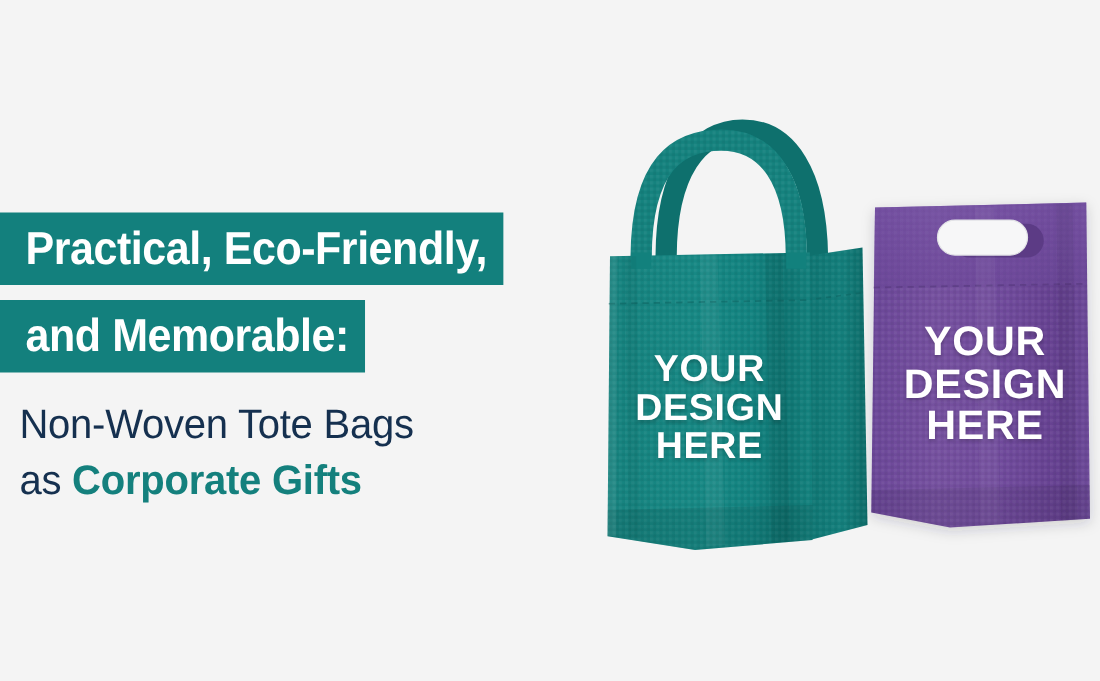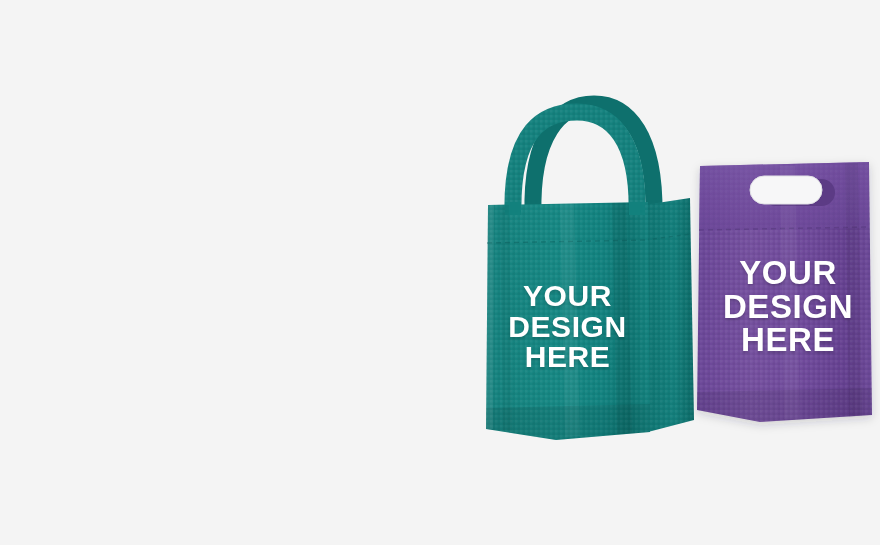--- a/index.html
+++ b/index.html
@@ -225,14 +225,27 @@
   </div>
 
   <div class="bag-label teal">YOUR
 DESIGN
 HERE</div>
 
   <div class="bag-label purple">YOUR
 DESIGN
 HERE</div>
 
+  <div class="copy-block">
+
+    <h1 style="margin:0;padding:0;font-weight:normal;">
+      <span class="headline-line line-1">Practical, Eco-Friendly,</span>
+      <span class="headline-line line-2">and Memorable:</span>
+    </h1>
+
+    <div class="subhead">
+      <div>Non-Woven Tote Bags</div>
+      <div><span>as </span><span class="accent">Corporate Gifts</span></div>
+    </div>
+
+  </div>
 
 </div>
 
 </body></html>

